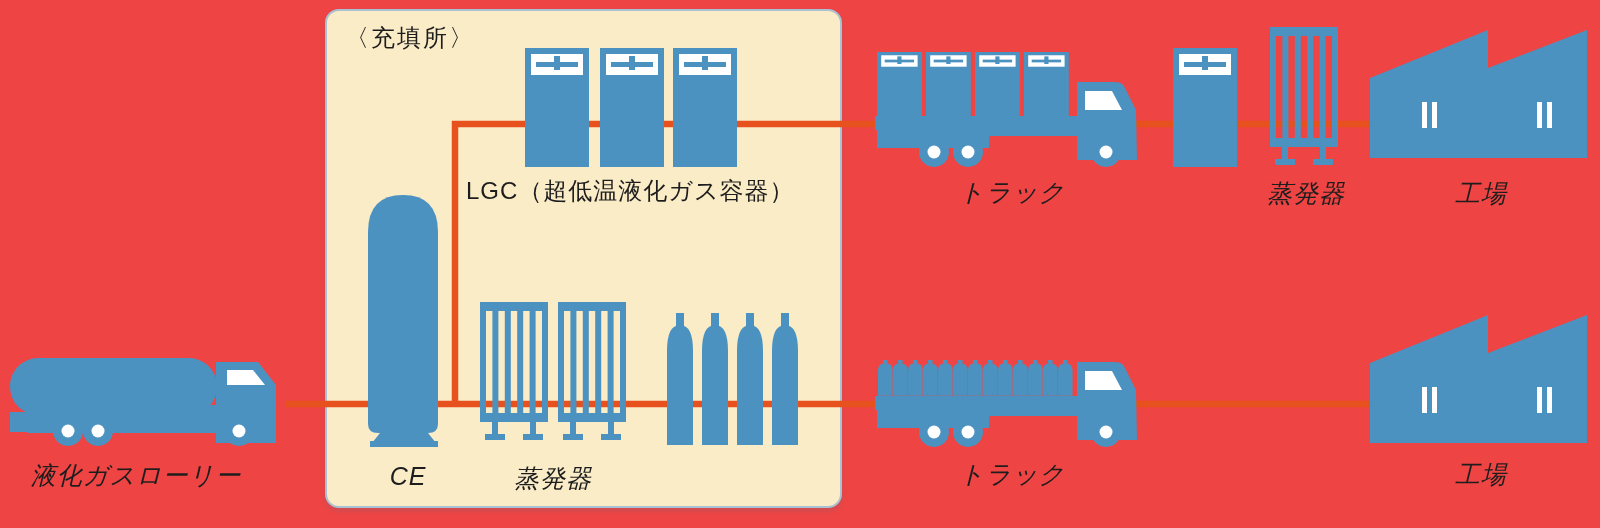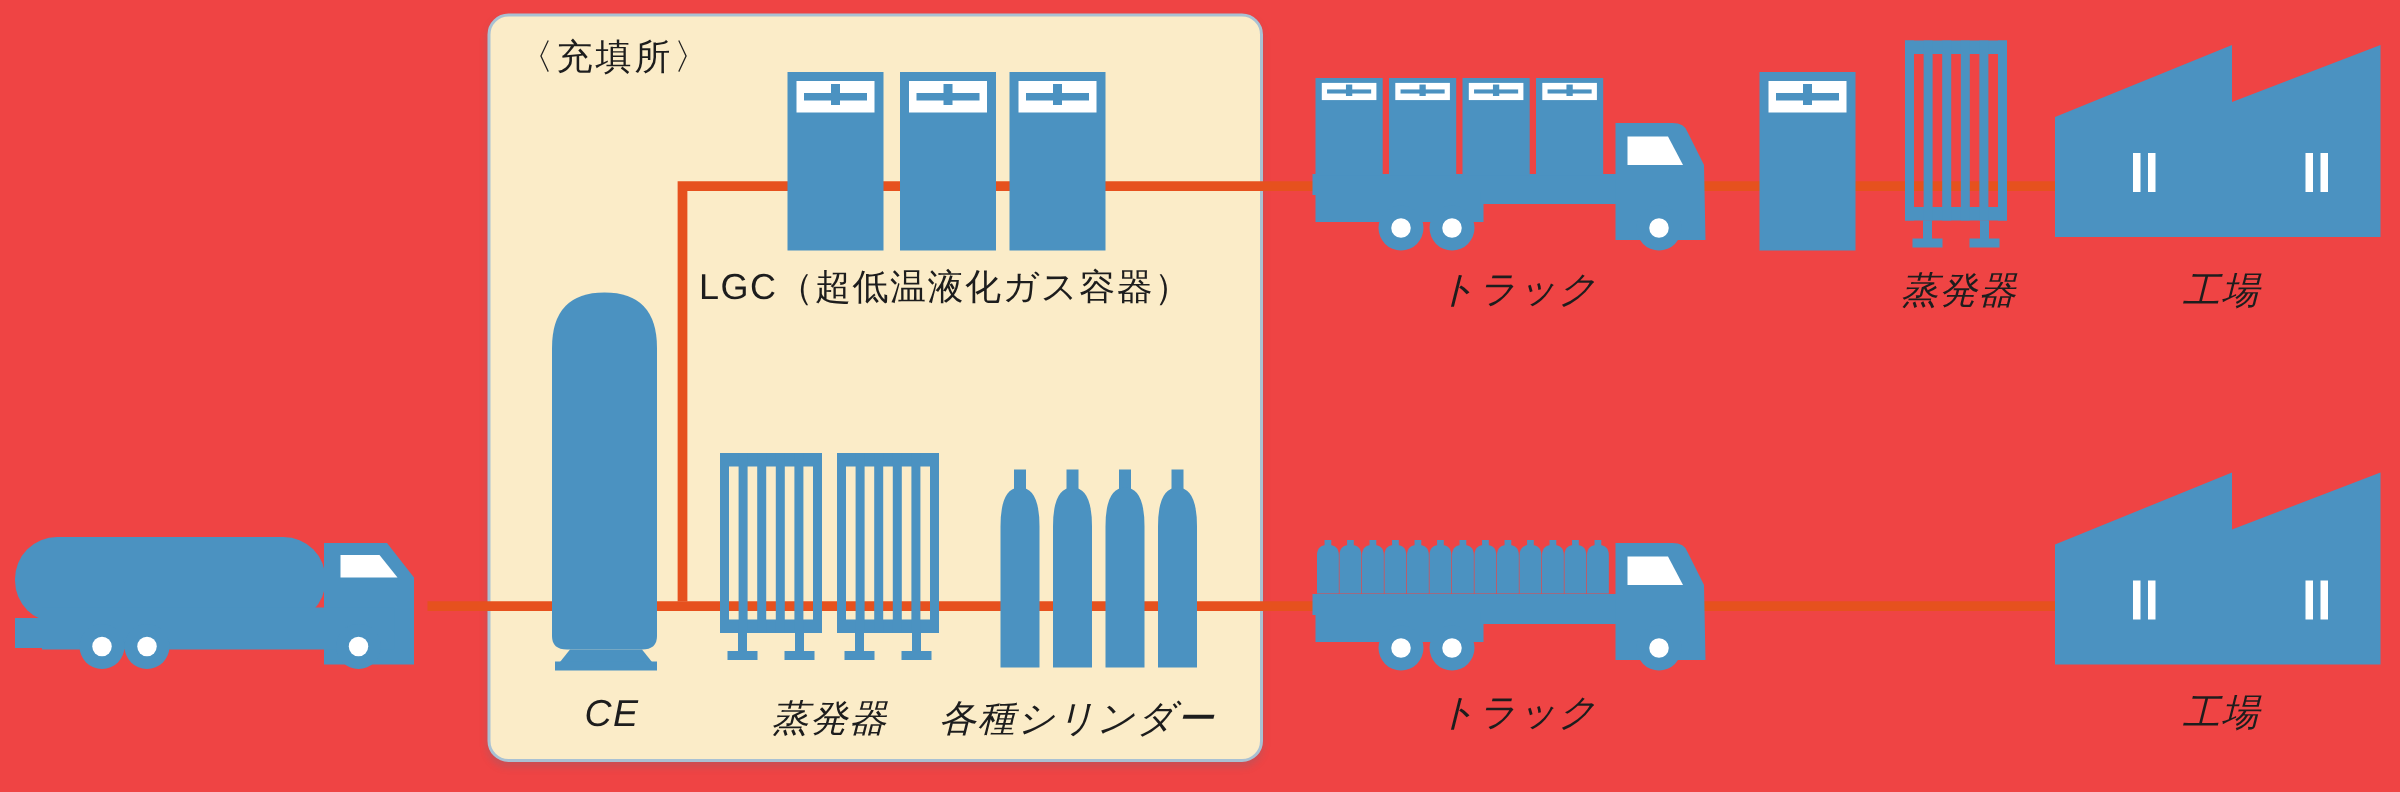--- a/index.html
+++ b/index.html
@@ -159,22 +159,22 @@
 
     <g transform="translate(1370,315)">
       <path class="blue" d="M0 128 V48 L118 0 V38 L217 0 V128 Z"></path>
       <rect class="white" x="52" y="72" width="5" height="26"></rect>
       <rect class="white" x="62" y="72" width="5" height="26"></rect>
       <rect class="white" x="167" y="72" width="5" height="26"></rect>
       <rect class="white" x="177" y="72" width="5" height="26"></rect>
     </g>
   </svg>
 
+  <div class="lbl center" style="left:136px;top:459px">液化ガスローリー</div>
   <div class="lbl center" style="left:408px;top:462px">CE</div>
   <div class="lbl center" style="left:553px;top:462px">蒸発器</div>
-  <div class="lbl center" style="left:718px;top:462px">各種シリンダー</div>
   <div class="lbl" style="left:466px;top:175px;font-size:24px">LGC（超低温液化ガス容器）</div>
   <div class="lbl center" style="left:1012px;top:176px">トラック</div>
   <div class="lbl center" style="left:1306px;top:177px">蒸発器</div>
   <div class="lbl center" style="left:1481px;top:177px">工場</div>
   <div class="lbl center" style="left:1012px;top:458px">トラック</div>
   <div class="lbl center" style="left:1481px;top:458px">工場</div>
 </div>
 
 </body></html>

